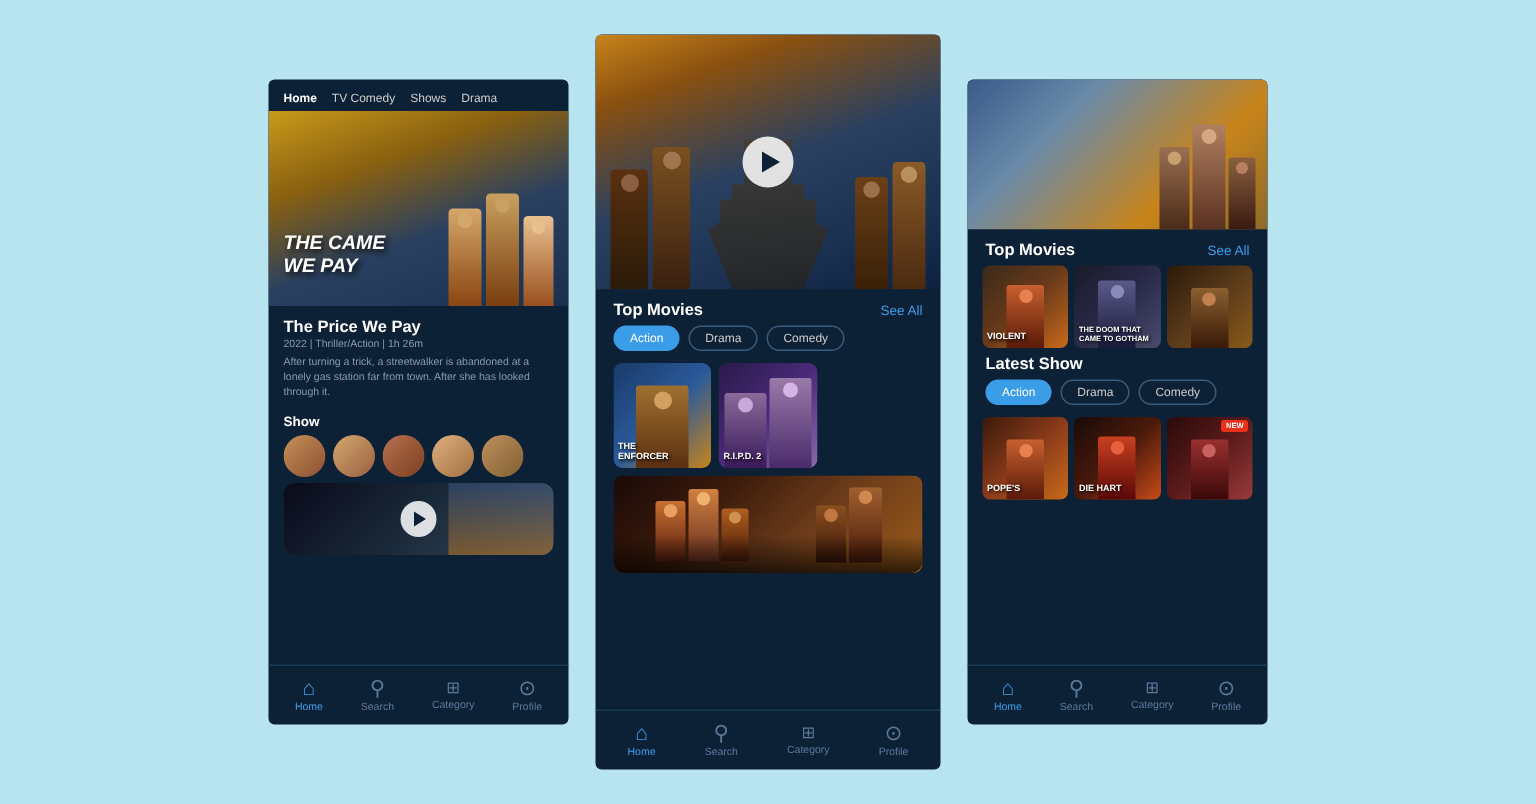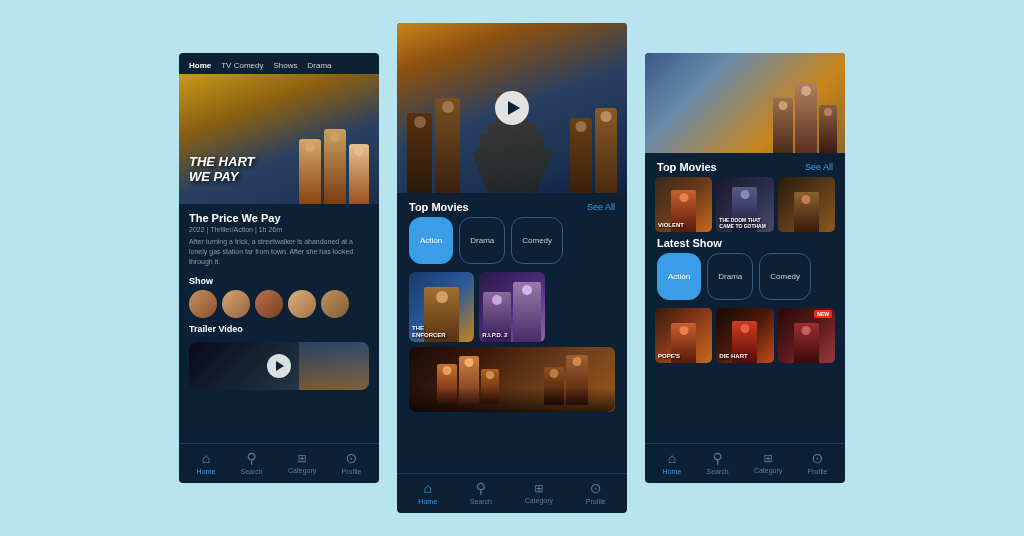--- a/index.html
+++ b/index.html
@@ -205,21 +205,21 @@
     }
 
     
     .filter-pills {
       display: flex;
       padding: 0 12px;
       gap: 6px;
       margin-bottom: 8px;
     }
     .pill {
-      padding: 18px 10px;
+      padding: 3px 10px;
       border-radius: 12px;
       border: 1px solid #3a5a7a;
       color: #ccc;
       font-size: 8px;
       cursor: pointer;
     }
     .pill.active {
       background: #3b9de8;
       border-color: #3b9de8;
       color: #fff;
@@ -362,21 +362,21 @@
             <div style="position:absolute;top:3px;left:50%;transform:translateX(-50%);width:10px;height:10px;border-radius:50%;background:#d4a76a;"></div>
           </div>
           <div style="width:22px;height:75px;background:linear-gradient(180deg,#c8a060,#7a3d0f);border-radius:3px 3px 0 0;position:relative;">
             <div style="position:absolute;top:3px;left:50%;transform:translateX(-50%);width:10px;height:10px;border-radius:50%;background:#c8a060;"></div>
           </div>
           <div style="width:20px;height:60px;background:linear-gradient(180deg,#e8c090,#9a5020);border-radius:3px 3px 0 0;position:relative;">
             <div style="position:absolute;top:3px;left:50%;transform:translateX(-50%);width:9px;height:9px;border-radius:50%;background:#e8c090;"></div>
           </div>
         </div>
         <div class="price-text">
-          <div>THE HART</div>
+          <div>THE CAME</div>
           <div>WE PAY</div>
         </div>
       </div>
     </div>
 
     <div class="movie-info">
       <div class="movie-title">The Price We Pay</div>
       <div class="movie-meta">2022 | Thriller/Action | 1h 26m</div>
       <div class="movie-desc">After turning a trick, a streetwalker is abandoned at a lonely gas station far from town. After she has looked through it.</div>
     </div>
@@ -393,21 +393,20 @@
         <div style="background:linear-gradient(135deg,#b87050,#7a4020);width:100%;height:100%;"></div>
       </div>
       <div class="cast-avatar">
         <div style="background:linear-gradient(135deg,#e0b080,#a07040);width:100%;height:100%;"></div>
       </div>
       <div class="cast-avatar">
         <div style="background:linear-gradient(135deg,#c09060,#806030);width:100%;height:100%;"></div>
       </div>
     </div>
 
-    <div class="section-title">Trailer Video</div>
     <div class="trailer-container">
 
       <div style="position:absolute;left:0;right:0;top:0;bottom:0;background:linear-gradient(135deg,#0a0a1a,#1a2a3a,#3a4a5a);"></div>
       <div style="position:absolute;right:0;bottom:0;width:70px;height:100%;background:linear-gradient(180deg,#3a5a8a,#c87a1a);opacity:0.5;border-radius:0 8px 8px 0;"></div>
       <div class="trailer-play" style="position:relative;z-index:2;"></div>
     </div>
 
     <div class="bottom-nav">
       <div class="nav-item active">
         <span class="nav-icon">⌂</span>

